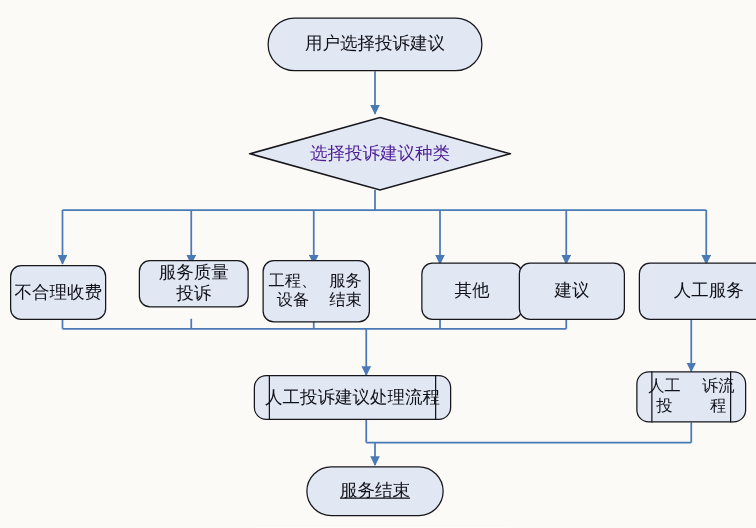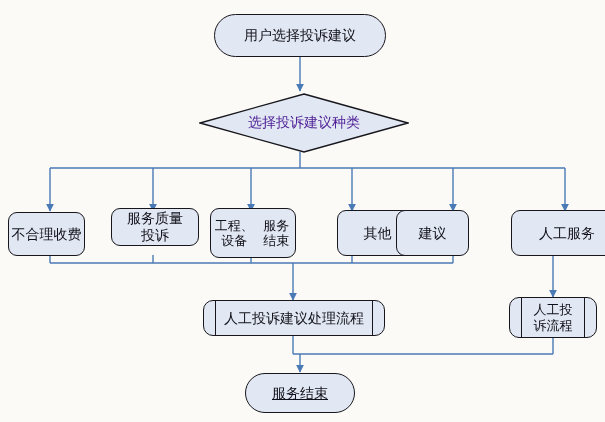--- a/index.html
+++ b/index.html
@@ -149,35 +149,35 @@
 
   <div class="node rounded-box fs13" style="left:210px; top:208px; width:86px; height:50px; flex-direction:row;">
     <span>工程、设备</span>
     <span>服务结束</span>
   </div>
 
   <div class="node rounded-box fs14" style="left:312px; top:210px; width:81px; height:46px;margin-left:25px;">
     <span>其他</span>
   </div>
 
-  <div class="node rounded-box fs14" style="left:396px; top:210px; width:73px; height:46px;">
+  <div class="node rounded-box fs14" style="left:415px; top:210px; width:85px; height:46px;">
     <span>建议</span>
   </div>
 
   <div class="node rounded-box fs14" style="left:511px; top:210px; width:112px; height:46px;">
     <span>人工服务</span>
   </div>
 
-  <div class="node predefined fs14" style="left:203px; top:300px; width:182px; height:36px;">
+  <div class="node predefined fs14" style="left:203px; top:300px; width:158px; height:36px;">
     <span class="inner-bar bar-left"></span>
     <span class="inner-bar bar-right"></span>
     <span class="ptext">人工投诉建议处理流程</span>
   </div>
 
-  <div class="node predefined fs13" style="left:509px; top:297px; width:88px; height:41px; flex-direction:column;">
+  <div class="node predefined fs13" style="left:509px; top:297px; width:88px; height:41px; flex-direction:row;">
     <span class="inner-bar bar-left"></span>
     <span class="inner-bar bar-right"></span>
     <span class="ptext">人工投</span>
     <span class="ptext">诉流程</span>
   </div>
 
   <div class="node terminator fs15" style="left:245px; top:373px; width:110px; height:40px;text-decoration:underline;">
     <span>服务结束</span>
   </div>
 

